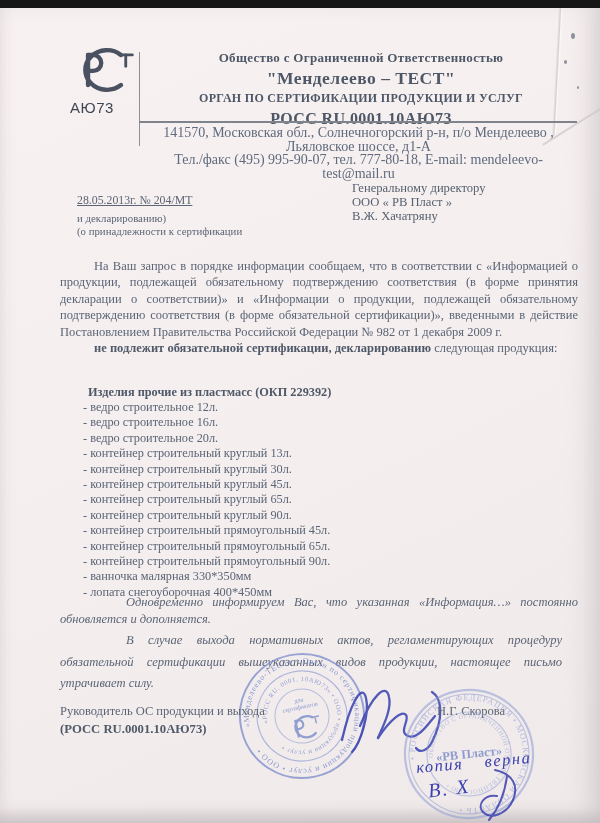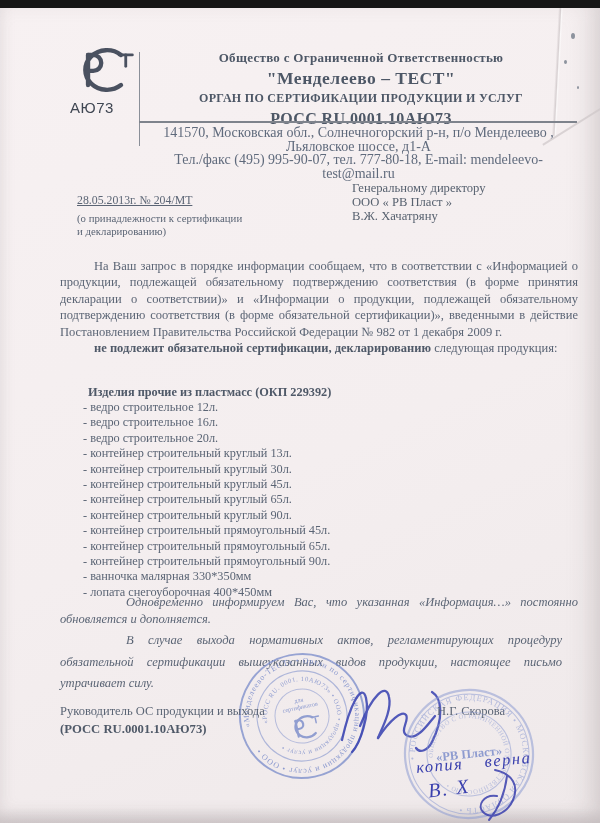--- a/index.html
+++ b/index.html
@@ -95,22 +95,22 @@
   </div>
   <div class="abs h-divider"></div>
   <div class="abs address-block">
     <div>141570, Московская обл., Солнечногорский р-н, п/о Менделеево , Льяловское шоссе, д1-А</div>
     <div>Тел./факс (495) 995-90-07, тел. 777-80-18, E-mail: mendeleevo-test@mail.ru</div>
   </div>
 
   <div class="abs ref-block">
     <div class="ref-number">28.05.2013г. № 204/МТ</div>
     <div class="ref-subject">
+      <div>и декларированию)</div>
       <div>(о принадлежности к сертификации</div>
-      <div>и декларированию)</div>
     </div>
   </div>
 
   <div class="abs recipient-block">
     <div>Генеральному директору</div>
     <div>ООО « РВ Пласт »</div>
     <div>В.Ж. Хачатряну</div>
   </div>
 
   <div class="abs body-block">

